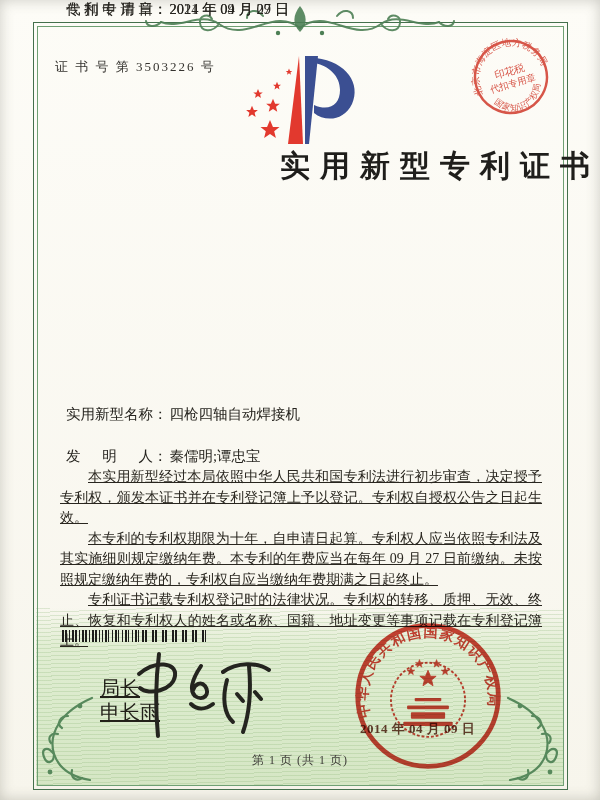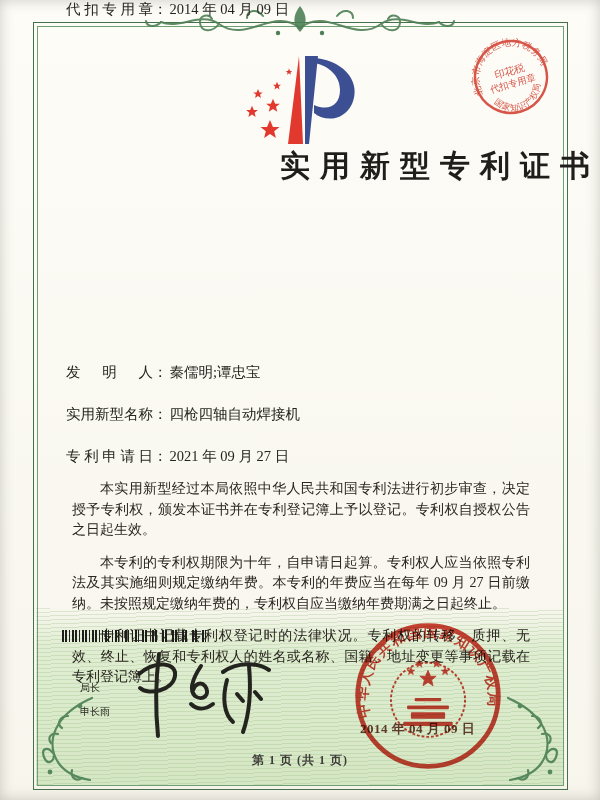--- a/index.html
+++ b/index.html
@@ -34,37 +34,37 @@
   .field:nth-of-type(2){top:272px;}
   .field:nth-of-type(3){top:318px;}
   .field:nth-of-type(4){top:363px;}
   .field:nth-of-type(5){top:405px;}
   .field:nth-of-type(6){top:447px;}
   .flabel{display:inline-block;width:87px;text-align:justify;text-align-last:justify;}
   .fcolon{display:inline-block;margin-right:2px;}
   
   .body-text{position:absolute;left:60px;top:467px;width:482px;z-index:3;
         font-size:14px;line-height:20.5px;color:#29261f;text-align:justify;}
-  .body-text p{margin:12px;text-indent:2em;}
+  .body-text p{margin:0;text-indent:2em;text-decoration:underline;}
   
   .barcode{position:absolute;left:62px;top:630px;width:144px;height:12px;z-index:3;
         background:repeating-linear-gradient(90deg,#1d1d1b 0 1.5px,rgba(0,0,0,0) 1.5px 3px,
           #1d1d1b 3px 5px,rgba(0,0,0,0) 5px 6.5px,#1d1d1b 6.5px 7.5px,rgba(0,0,0,0) 7.5px 10px);}
-  .officer{position:absolute;left:80px;top:676px;z-index:3;
+  .officer{position:absolute;left:100px;top:676px;z-index:3;
         font-family:"Liberation Sans","DejaVu Sans",sans-serif;
-        font-size:10px;line-height:24px;color:#222019;}
+        font-size:20px;line-height:24px;color:#222019;text-decoration:underline;}
   .signature{position:absolute;left:125px;top:644px;z-index:3;}
   .seal{position:absolute;left:352px;top:620px;width:152px;height:152px;z-index:4;
         mix-blend-mode:multiply;opacity:.95;}
   .seal text{fill:#d13a2d;font-family:"Liberation Serif","DejaVu Serif",serif;font-weight:bold;}
   .seal-date{position:absolute;left:360px;top:720px;width:150px;z-index:5;
         font-size:13px;font-weight:bold;letter-spacing:.5px;color:#6e4134;
         mix-blend-mode:multiply;white-space:nowrap;}
   .footer{position:absolute;left:0;right:0;top:752px;z-index:5;text-align:center;
-        font-size:12px;color:#3e3d38;letter-spacing:1px;font-weight:bold;}
+        font-size:12px;color:#3e3d38;letter-spacing:1px;}
   .ornament{position:absolute;left:50%;top:0;transform:translateX(-50%);z-index:3;}
   .corner{position:absolute;z-index:3;}
   .corner.left{left:38px;top:694px;}
   .corner.right{left:504px;top:694px;transform:scaleX(-1);}
 </style>
 </head>
 <body>
 
 <div class="page">
 
@@ -80,20 +80,21 @@
       <path d="M26,22 c-6,6 -14,5 -15,-1"></path>
       <path d="M304,22 c6,6 14,5 15,-1"></path>
       <path d="M128,16 c-6,-8 -16,-6 -16,2"></path>
       <path d="M202,16 c6,-8 16,-6 16,2"></path>
     </g>
     <path d="M165,6 C158,15 157,24 165,32 C173,24 172,15 165,6 Z" fill="#4d7f55" opacity=".9"></path>
     <circle cx="143" cy="33" r="2.2" fill="#4d7f55"></circle>
     <circle cx="187" cy="33" r="2.2" fill="#4d7f55"></circle>
   </svg>
 
+  <div class="cert-number">证 书 号 第 3503226 号</div>
 
   <svg class="logo" width="130" height="100" viewBox="0 0 130 100">
     <defs>
       <path id="st" d="M0,-10 L2.94,-3.09 L9.51,-3.09 L4.2,1.18 L5.88,8.09 L0,4 L-5.88,8.09 L-4.2,1.18 L-9.51,-3.09 L-2.94,-3.09 Z"></path>
     </defs>
     <polygon points="62,6 51,94 66,94" fill="#e2392e"></polygon>
     <polygon points="68,6 81,6 72,94 68,94" fill="#3b4f92"></polygon>
     <path d="M 79,8 C 110,12 124,34 115,54 C 107,71 88,72 77,63 L 77,55 C 93,62 103,54 103,40 C 103,26 92,16 78,13 Z" fill="#3b4f92"></path>
     <g fill="#e2392e">
       <use href="#st" transform="translate(33,80) scale(1.0)"></use>
@@ -117,24 +118,24 @@
     <text font-size="10.5" letter-spacing="0.5">
       <textPath href="#stampBot" startOffset="4%">国家知识产权局</textPath>
     </text>
     <text x="60" y="57" text-anchor="middle" font-size="12.5">印花税</text>
     <text x="60" y="72" text-anchor="middle" font-size="11.5">代扣专用章</text>
   </svg>
 
   <div class="title">实用新型专利证书</div>
 
   <div class="field">
+    <span class="flabel">实用新型名称</span><span class="fcolon">：</span><span class="fvalue">四枪四轴自动焊接机</span>
+  </div>
+  <div class="field">
     <span class="flabel">发明人</span><span class="fcolon">：</span><span class="fvalue">秦儒明;谭忠宝</span>
-  </div>
-  <div class="field">
-    <span class="flabel">实用新型名称</span><span class="fcolon">：</span><span class="fvalue">四枪四轴自动焊接机</span>
   </div>
   <div class="field">
     <span class="flabel">专利申请日</span><span class="fcolon">：</span><span class="fvalue">2021 年 09 月 27 日</span>
   </div>
   <div class="field">
     <span class="flabel">代扣专用章</span><span class="fcolon">：</span><span class="fvalue">2014 年 04 月 09 日</span>
   </div>
 
   <div class="body-text">
     <p>本实用新型经过本局依照中华人民共和国专利法进行初步审查，决定授予专利权，颁发本证书并在专利登记簿上予以登记。专利权自授权公告之日起生效。</p>

